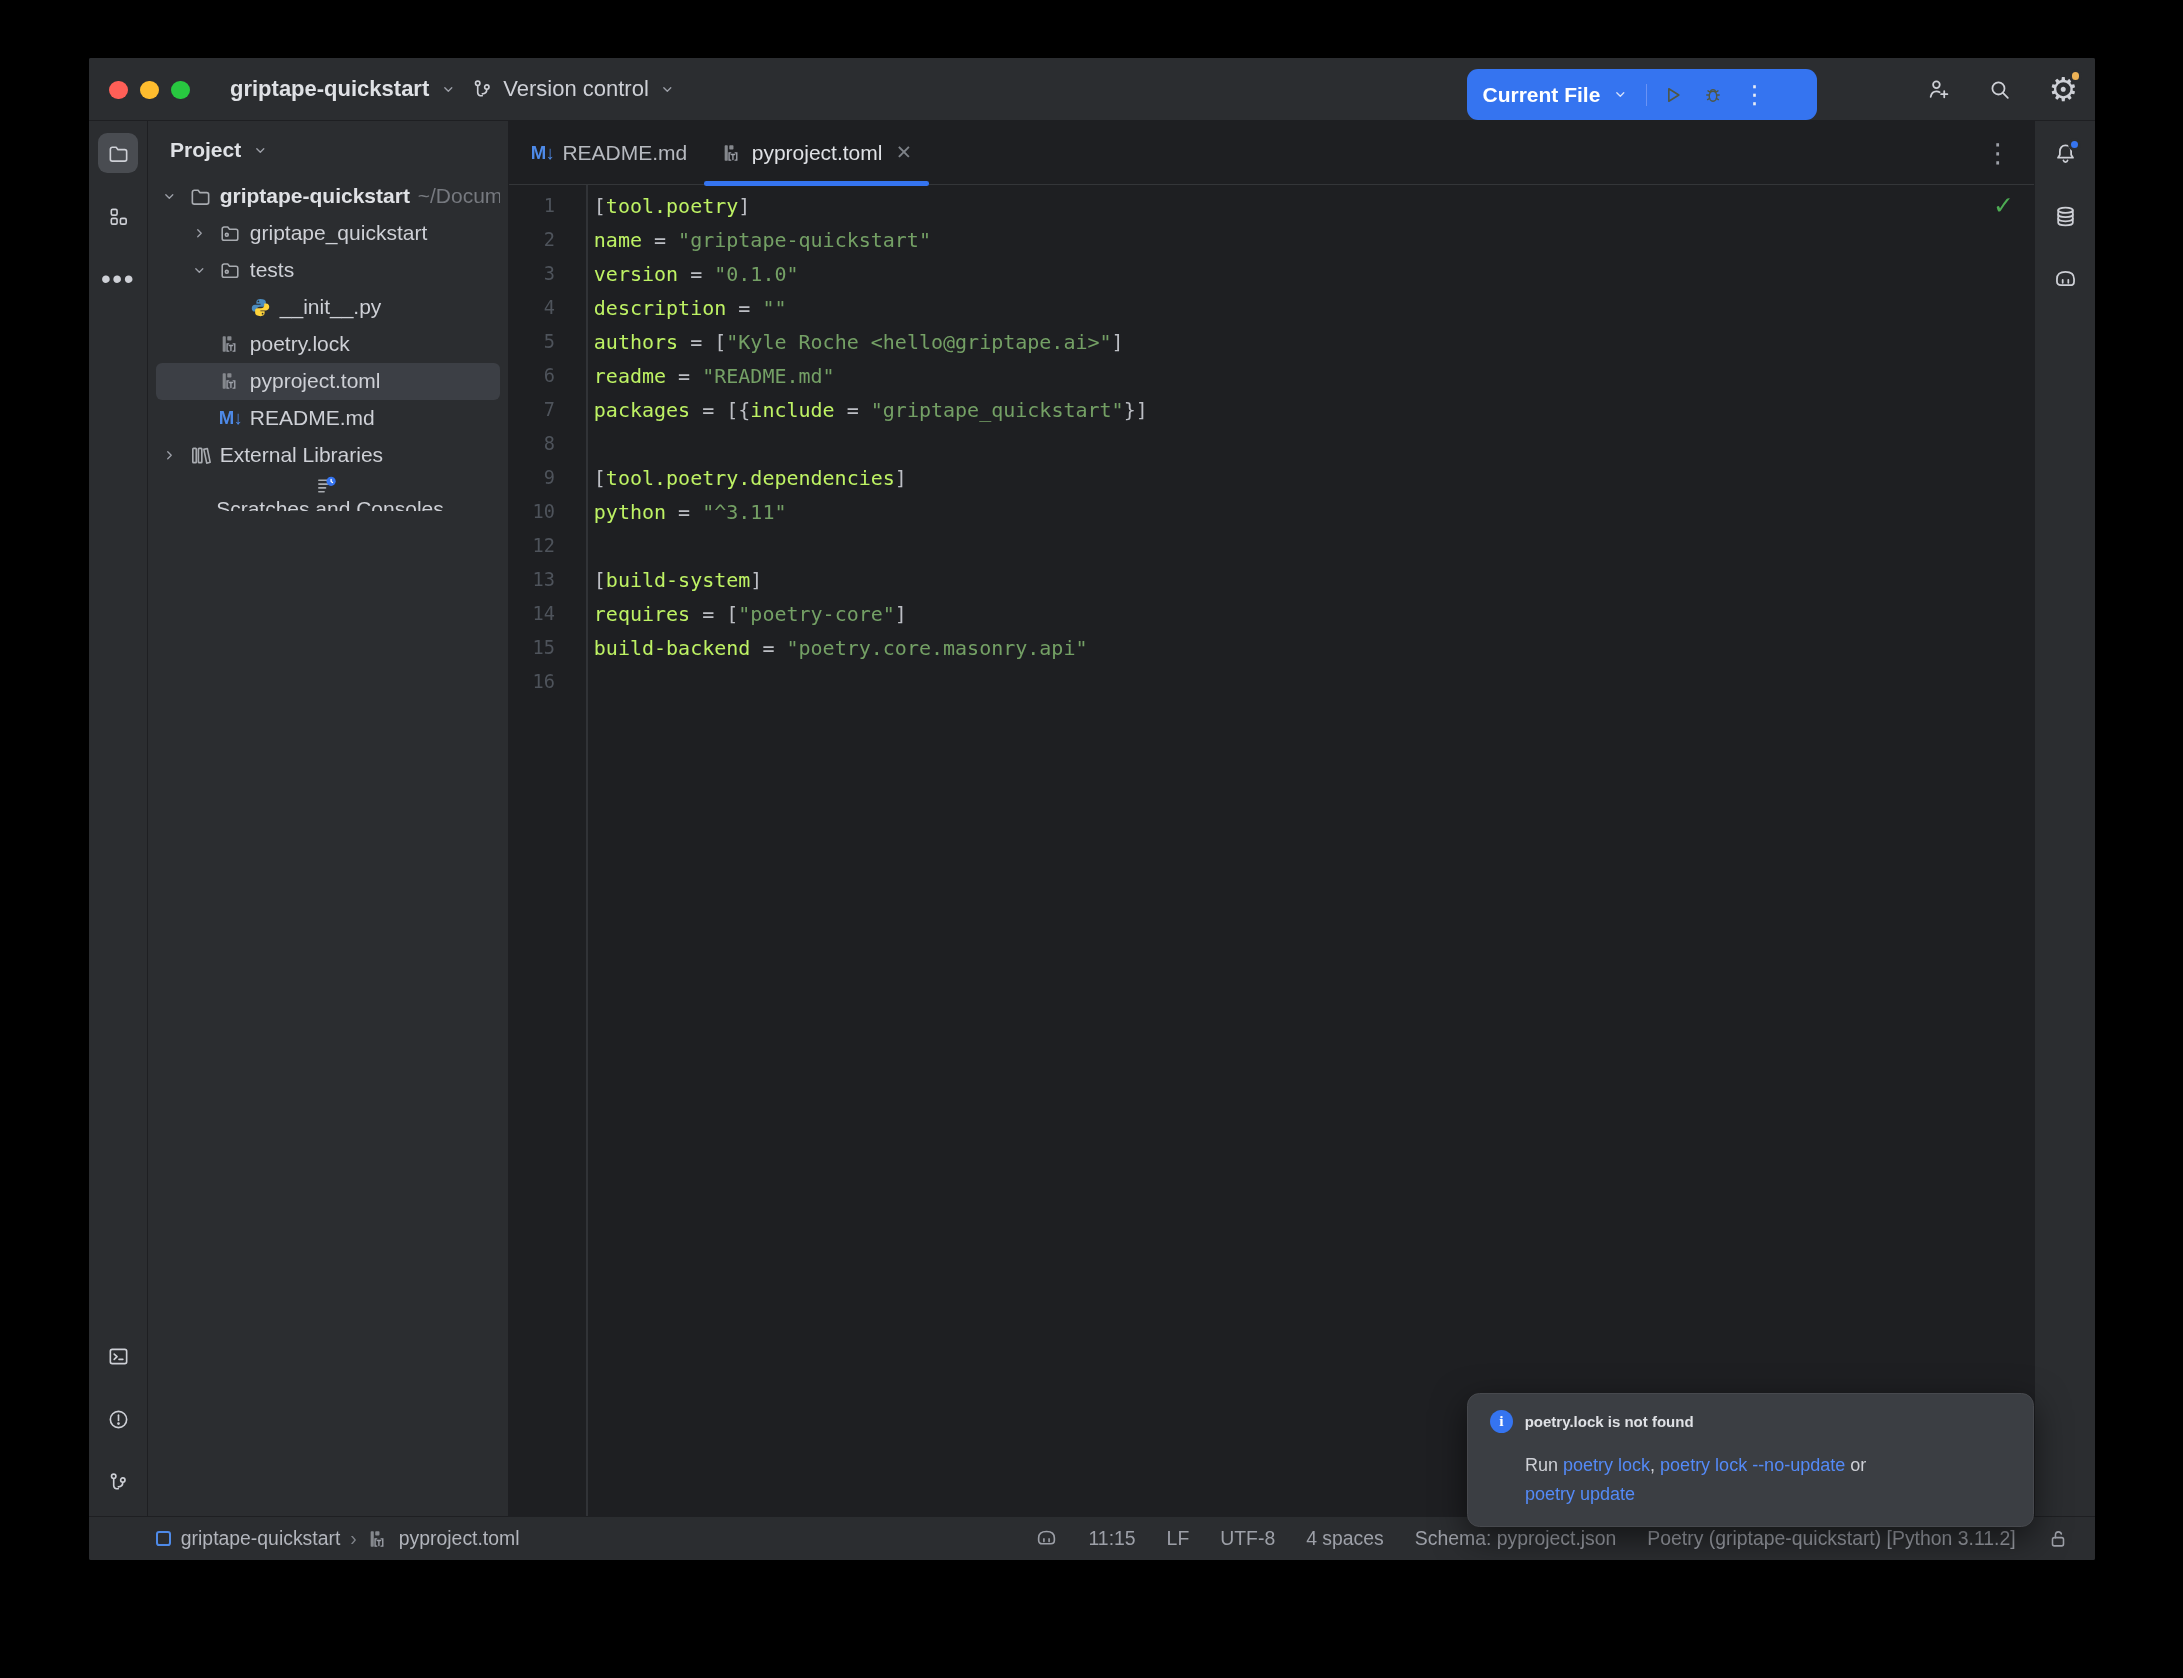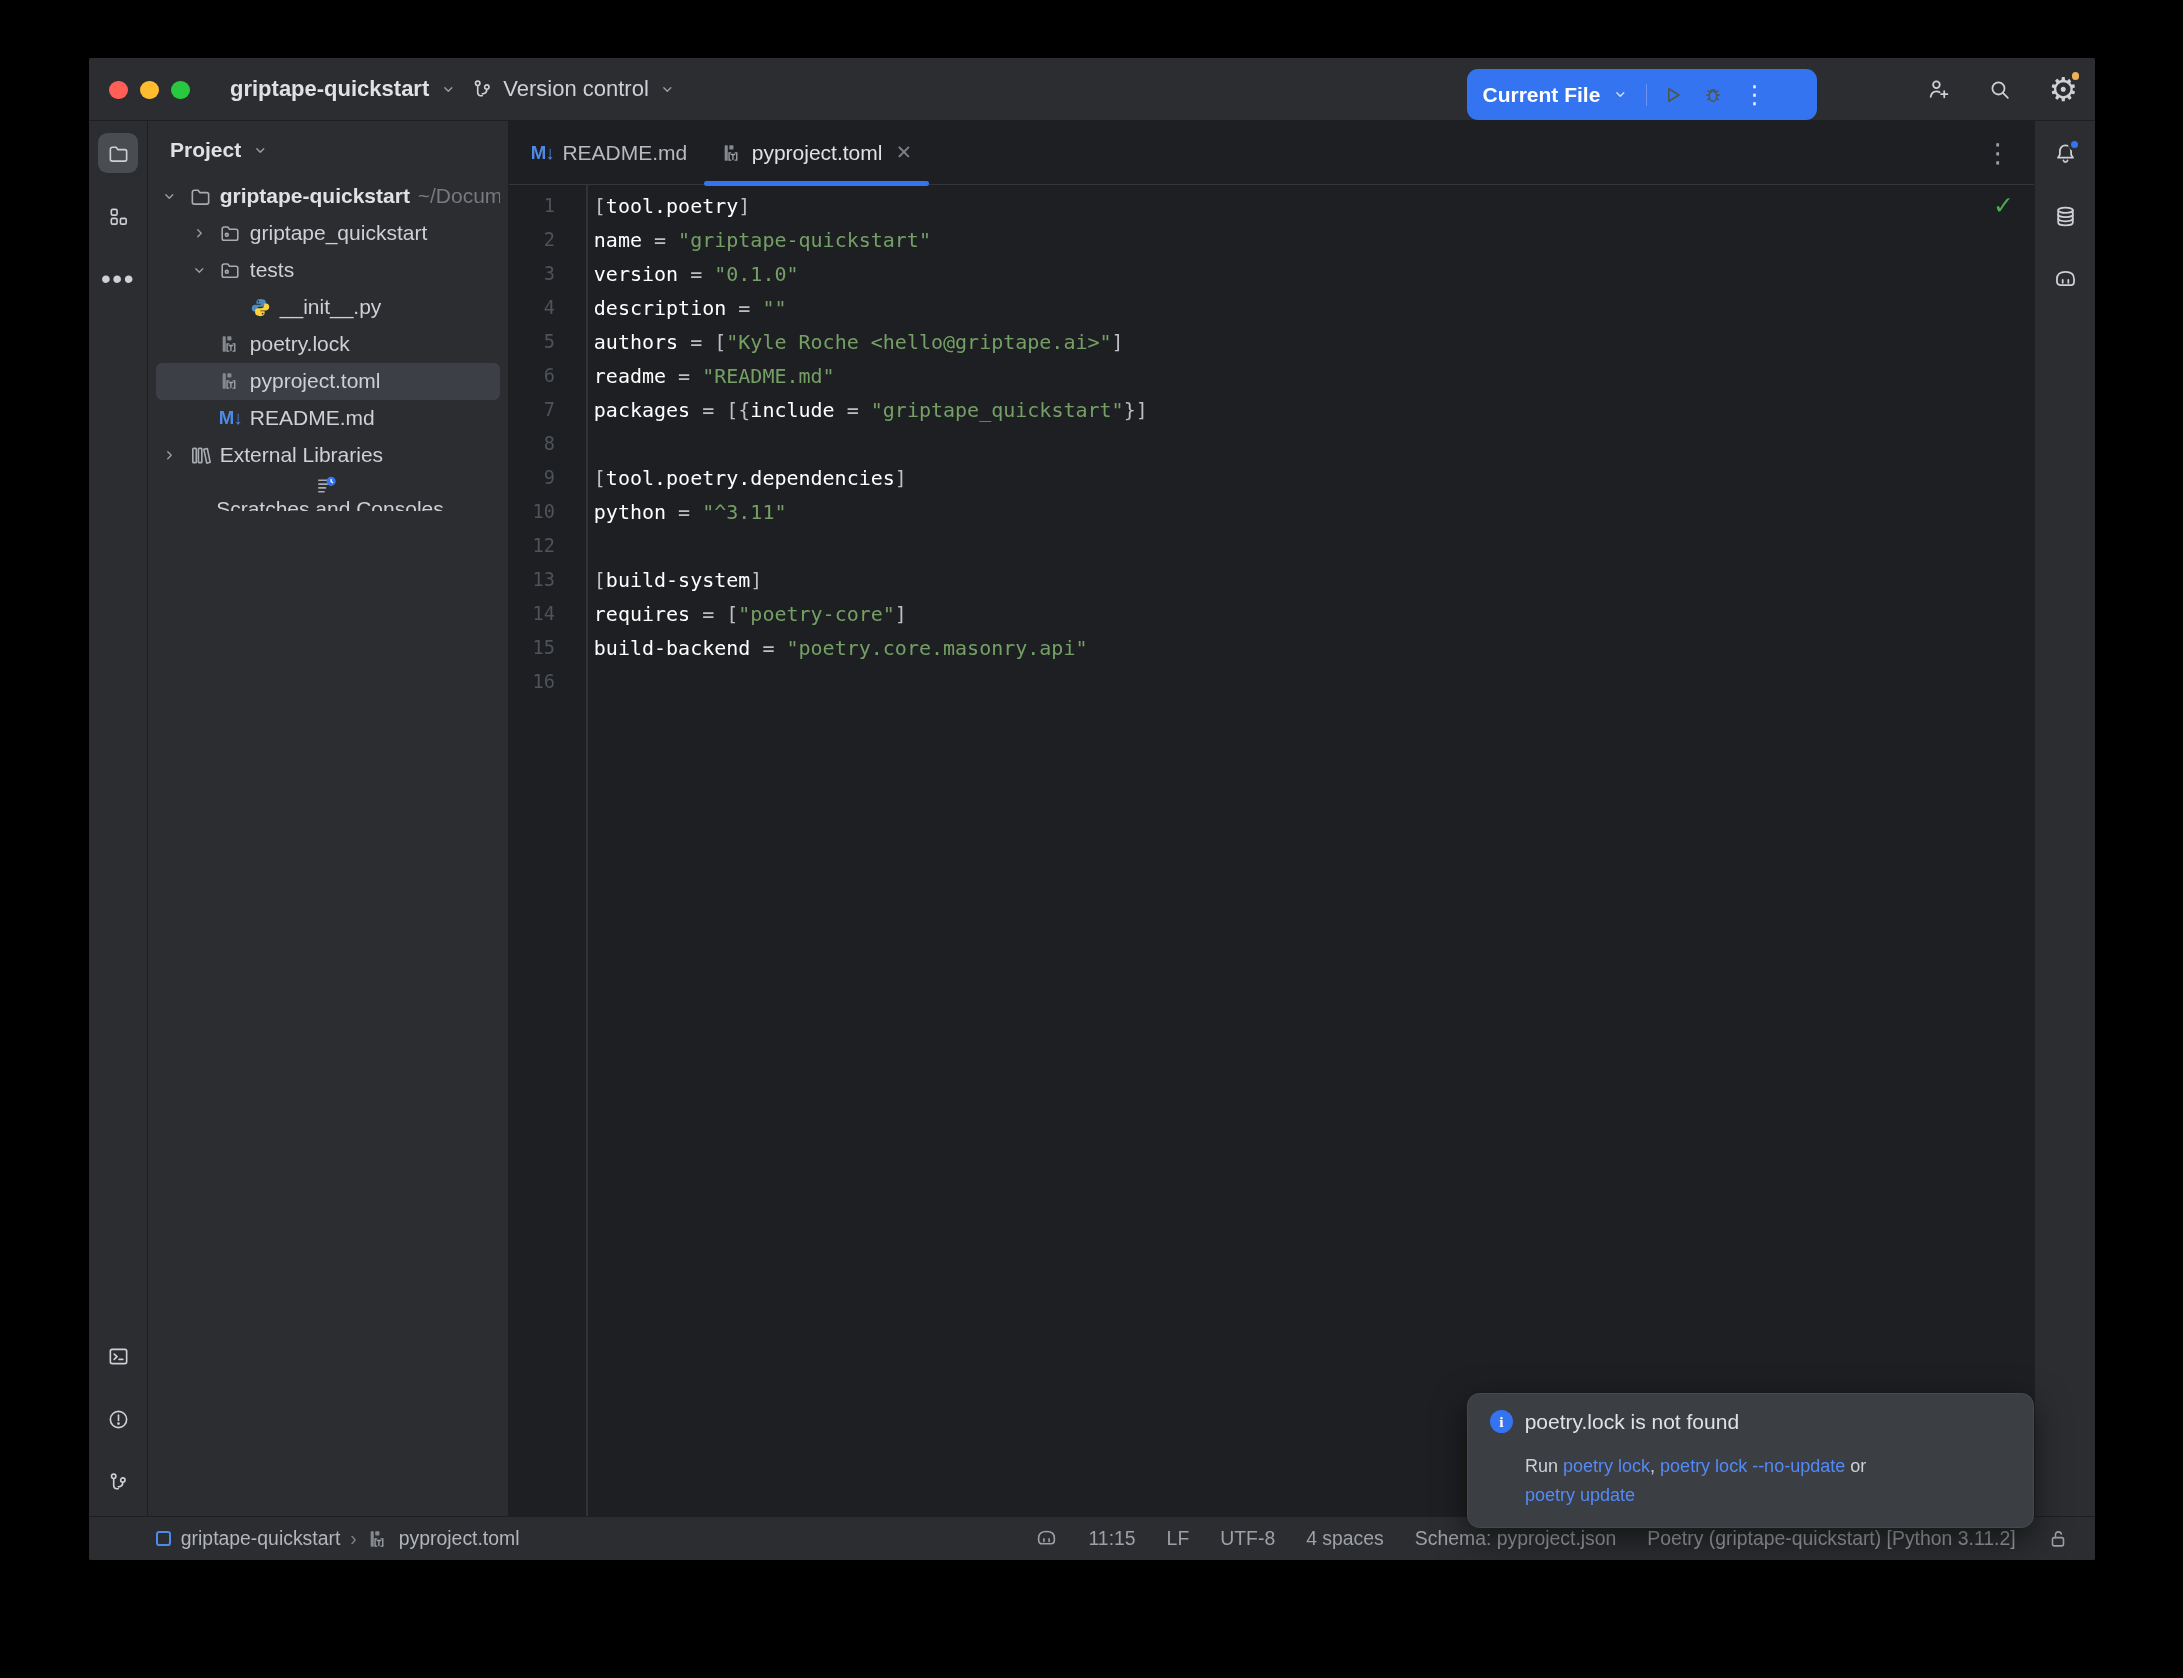--- a/index.html
+++ b/index.html
@@ -58,37 +58,37 @@
   .tab-close { color:#7E8288; font-size:19.4px; margin-left:4.7px; }
   .tabbar-kebab { margin-left:auto; margin-right:23px; align-self:center; color:#9DA0A8; font-size:26.4px; }
   .md-glyph { color:#4E8AE8; font-weight:bold; font-size:18.6px; letter-spacing:-0.8px; }
   .code { flex:1; position:relative; padding-top:3.9px; font-family:"DejaVu Sans Mono",monospace; font-size:20px; overflow:hidden; }
   .gutter-line { position:absolute; left:77px; top:0; bottom:0; width:1.6px; background:#313337; }
   .code-row { display:flex; height:34px; line-height:34px; }
   .code-row.active { background:#26282E; }
   .num { width:77px; flex:none; text-align:right; padding-right:31px; color:#4E535B; font-size:18.6px; }
   .code-row.active .num { color:#A9ABB2; }
   .src { padding-left:7.8px; white-space:pre; }
-  .tok-k { color:#ffffff; } .tok-s { color:#74A065; } .tok-b,.tok-p { color:#BCBEC4; }
+  .tok-k { color:#bef264; } .tok-s { color:#74A065; } .tok-b,.tok-p { color:#BCBEC4; }
   .inspect-check { position:absolute; right:20px; top:6.2px; color:#4DAB53; font-size:25px; font-weight:bold; font-family:"DejaVu Sans",sans-serif; }
 
   
   .statusbar { height:44px; flex:none; background:#2B2D30; border-top:1.6px solid #1E1F22; display:flex; align-items:center; padding:0 26.4px 0 67px; font-size:19.4px; color:#9DA0A8; }
   .crumbs { display:flex; align-items:center; gap:10px; color:#B2B5BC; }
   .crumb-sep { color:#7E8288; }
   .sb-right { margin-left:auto; display:flex; align-items:center; gap:31px; }
   .sb-item { white-space:nowrap; }
   .blue-sq { width:14.8px; height:14.8px; border:2.3px solid #4E8AE8; border-radius:3.1px; display:inline-block; }
 
   
   .notif { position:absolute; left:1378px; top:1335px; width:567px; background:#3B3E43; border:0.8px solid #47494E;
            border-radius:12.4px; padding:15.5px 22px 17px; box-shadow:0 11px 34px rgba(0,0,0,.55); z-index:5; }
   .notif-head { display:flex; align-items:center; gap:11.7px; }
   .info-ic { width:23px; height:23px; border-radius:50%; background:#3574F0; color:#fff; display:flex; align-items:center; justify-content:center; font-size:15.5px; font-weight:bold; font-family:"Liberation Serif",serif; flex:none; }
-  .notif-title { font-size:21px; font-weight:normal; color:#DFE1E5;text-align:center; }
+  .notif-title { font-size:15px; font-weight:bold; color:#DFE1E5;text-align:center; }
   .notif-body { margin-top:18px; padding-left:35px; font-size:18px; line-height:29px; color:#CED0D6; }
   .notif-link { color:#548AF7; }
 
   .ic { display:inline-flex; }
   svg { display:block; }
 </style>
 </head>
 <body>
 
 <div class="screen">

